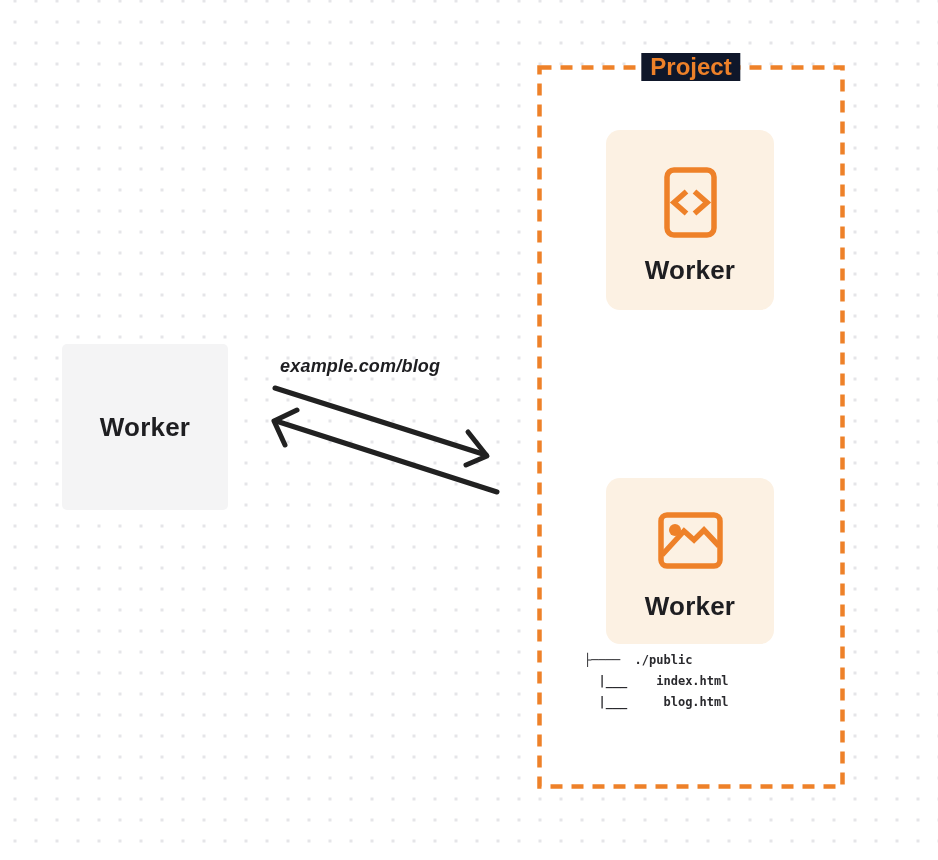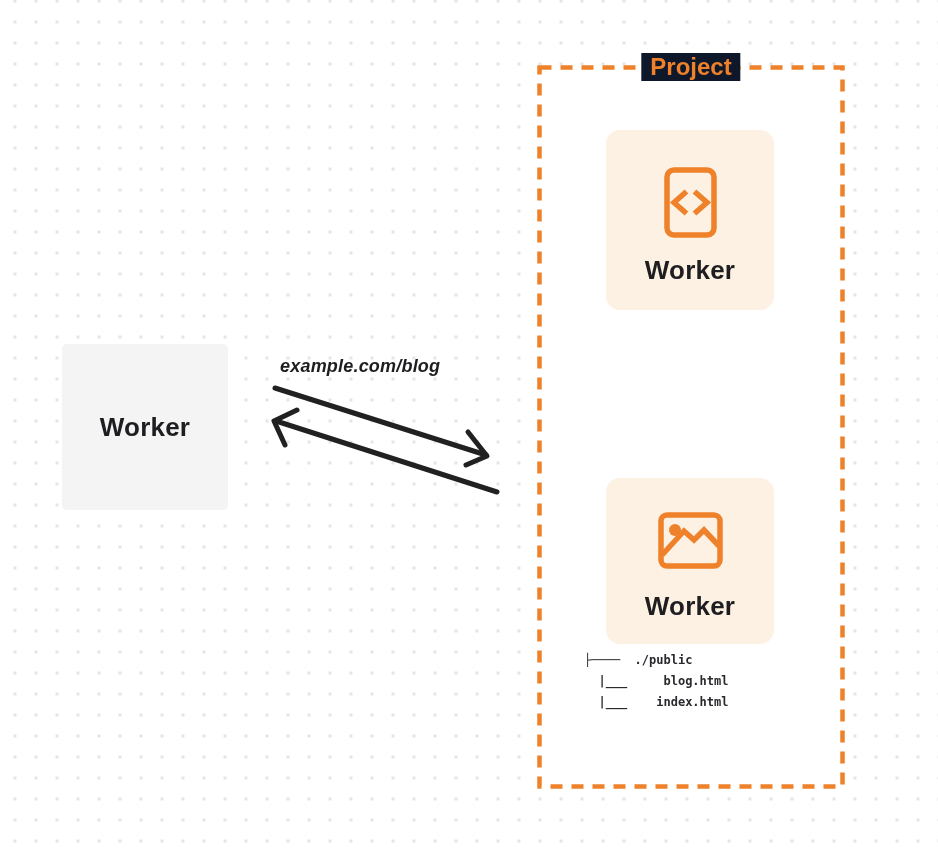--- a/index.html
+++ b/index.html
@@ -162,18 +162,18 @@
       <svg class="card-icon" width="65" height="57" viewBox="0 0 65 57" aria-hidden="true">
         <rect class="stroke" x="3" y="3" width="59" height="51" rx="6"></rect>
         <circle class="fillshape" cx="17" cy="18" r="6"></circle>
         <path class="stroke" d="M4 43 L26 19 L36 28 L46 18 L61 34"></path>
       </svg>
       <div class="card-label">Worker</div>
     </div>
 
     <div class="file-tree">
       <div class="tree-line">├────  ./public</div>
+      <div class="tree-line">  |___    index.html</div>
       <div class="tree-line">  |___     blog.html</div>
-      <div class="tree-line">  |___    index.html</div>
     </div>
   </div>
 
 </div>
 
 </body></html>

